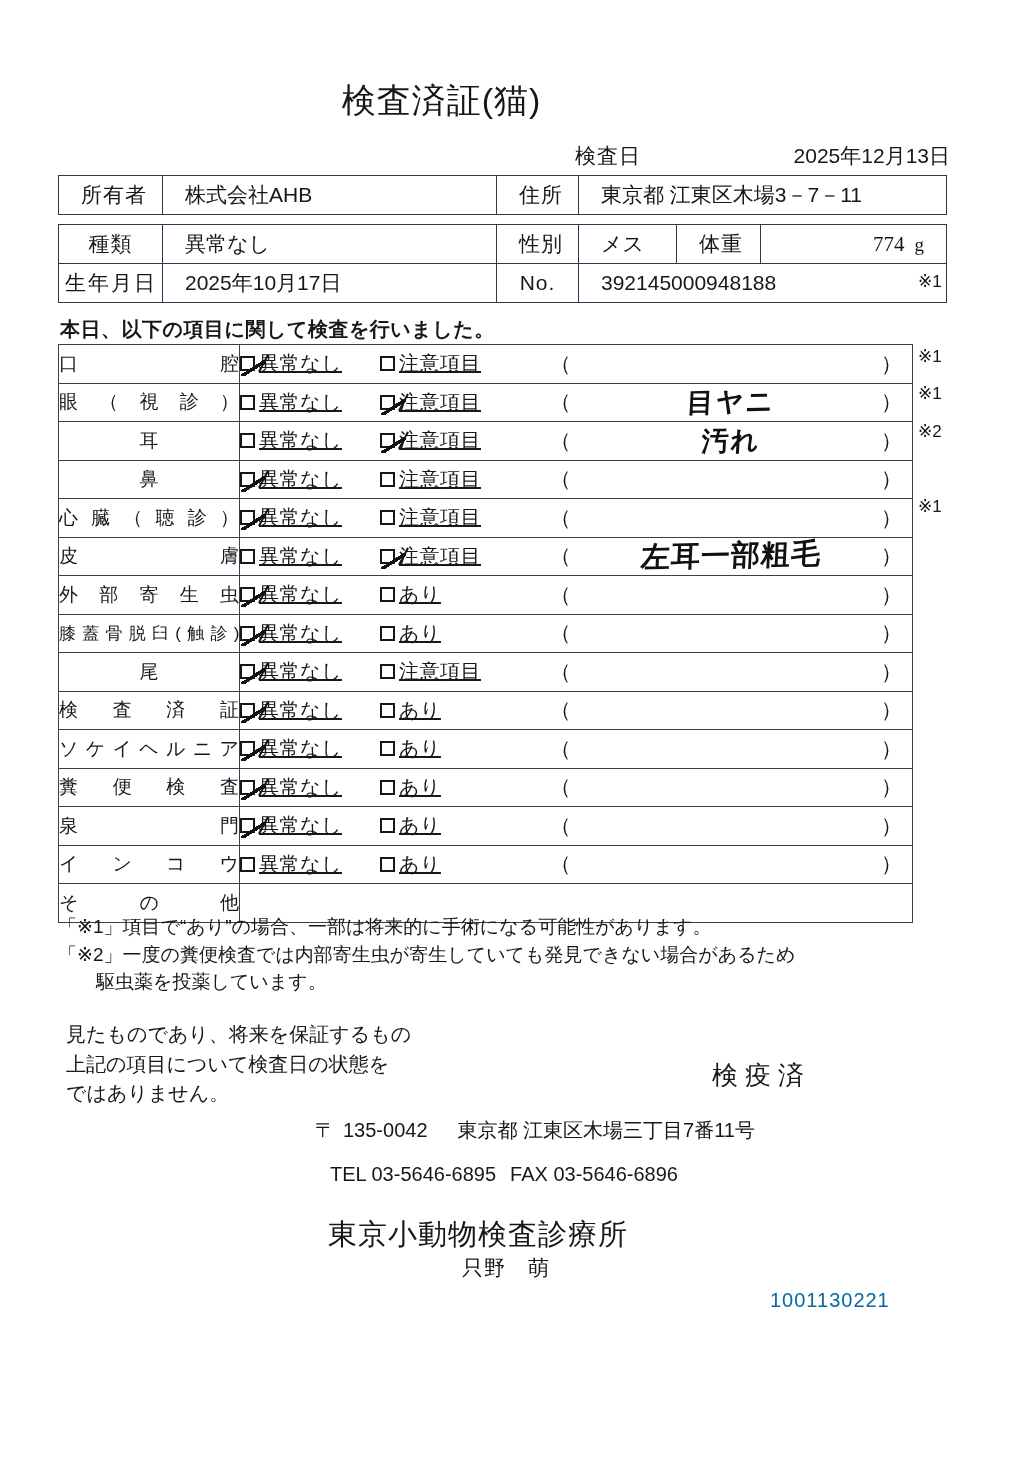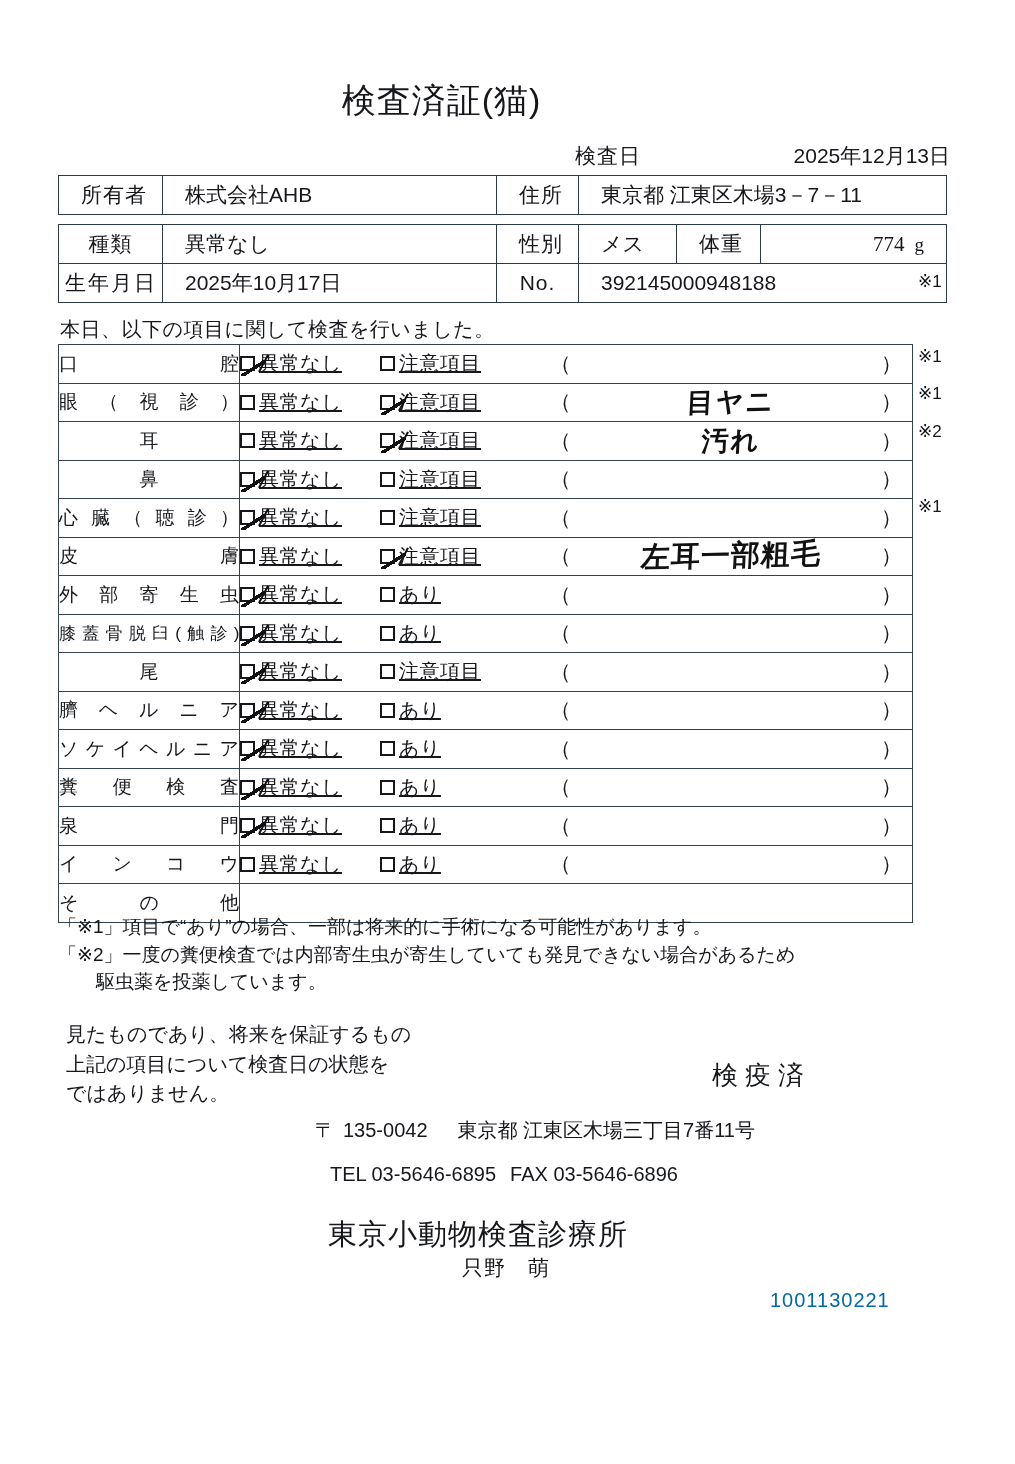--- a/index.html
+++ b/index.html
@@ -92,20 +92,21 @@
   .weight-unit { margin-left: 10px; font-size: 19px; }
 
   
   .intro {
     position: absolute;
     left: 60px;
     top: 316px;
     font-size: 20px;
     color: #15171b;
     letter-spacing: 0.5px;
+    font-weight: bold;
   }
 
   
   .check-table {
     position: absolute;
     left: 58px;
     top: 344px;
     width: 854px;
     border-collapse: collapse;
     table-layout: fixed;
@@ -531,21 +532,21 @@
               </span>
               <span class="note-cell">
                 <span class="paren">（</span>
                 <span class="note-hand"></span>
                 <span class="paren">）</span>
               </span>
             </div>
           </td>
         </tr>
         <tr>
-          <td class="c-label">臍ヘルニア</td>
+          <td class="c-label">検査済証</td>
           <td class="c-opts">
             <div class="opt-wrap">
               <span class="opt opt-a">
                 <span class="box checked"></span>
                 <span class="opt-text">異常なし</span>
               </span>
               <span class="opt opt-b">
                 <span class="box"></span>
                 <span class="opt-text">あり</span>
               </span>

